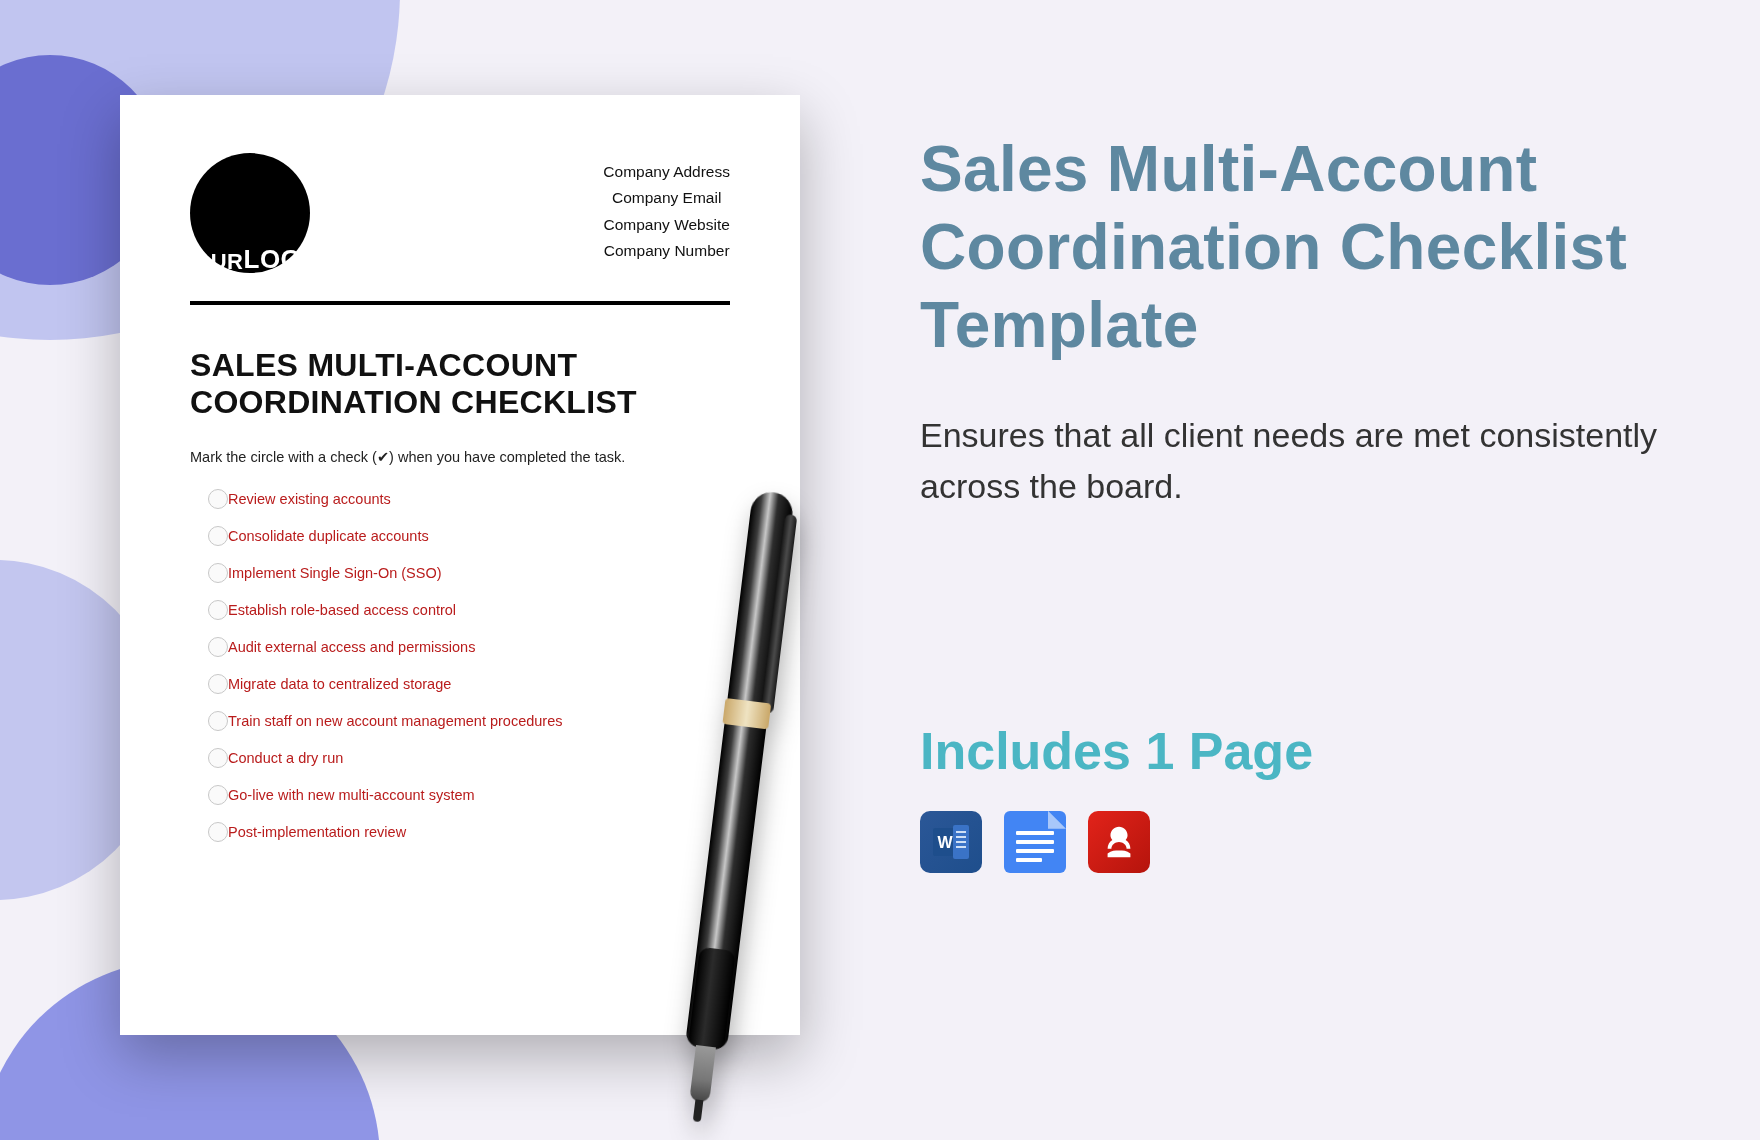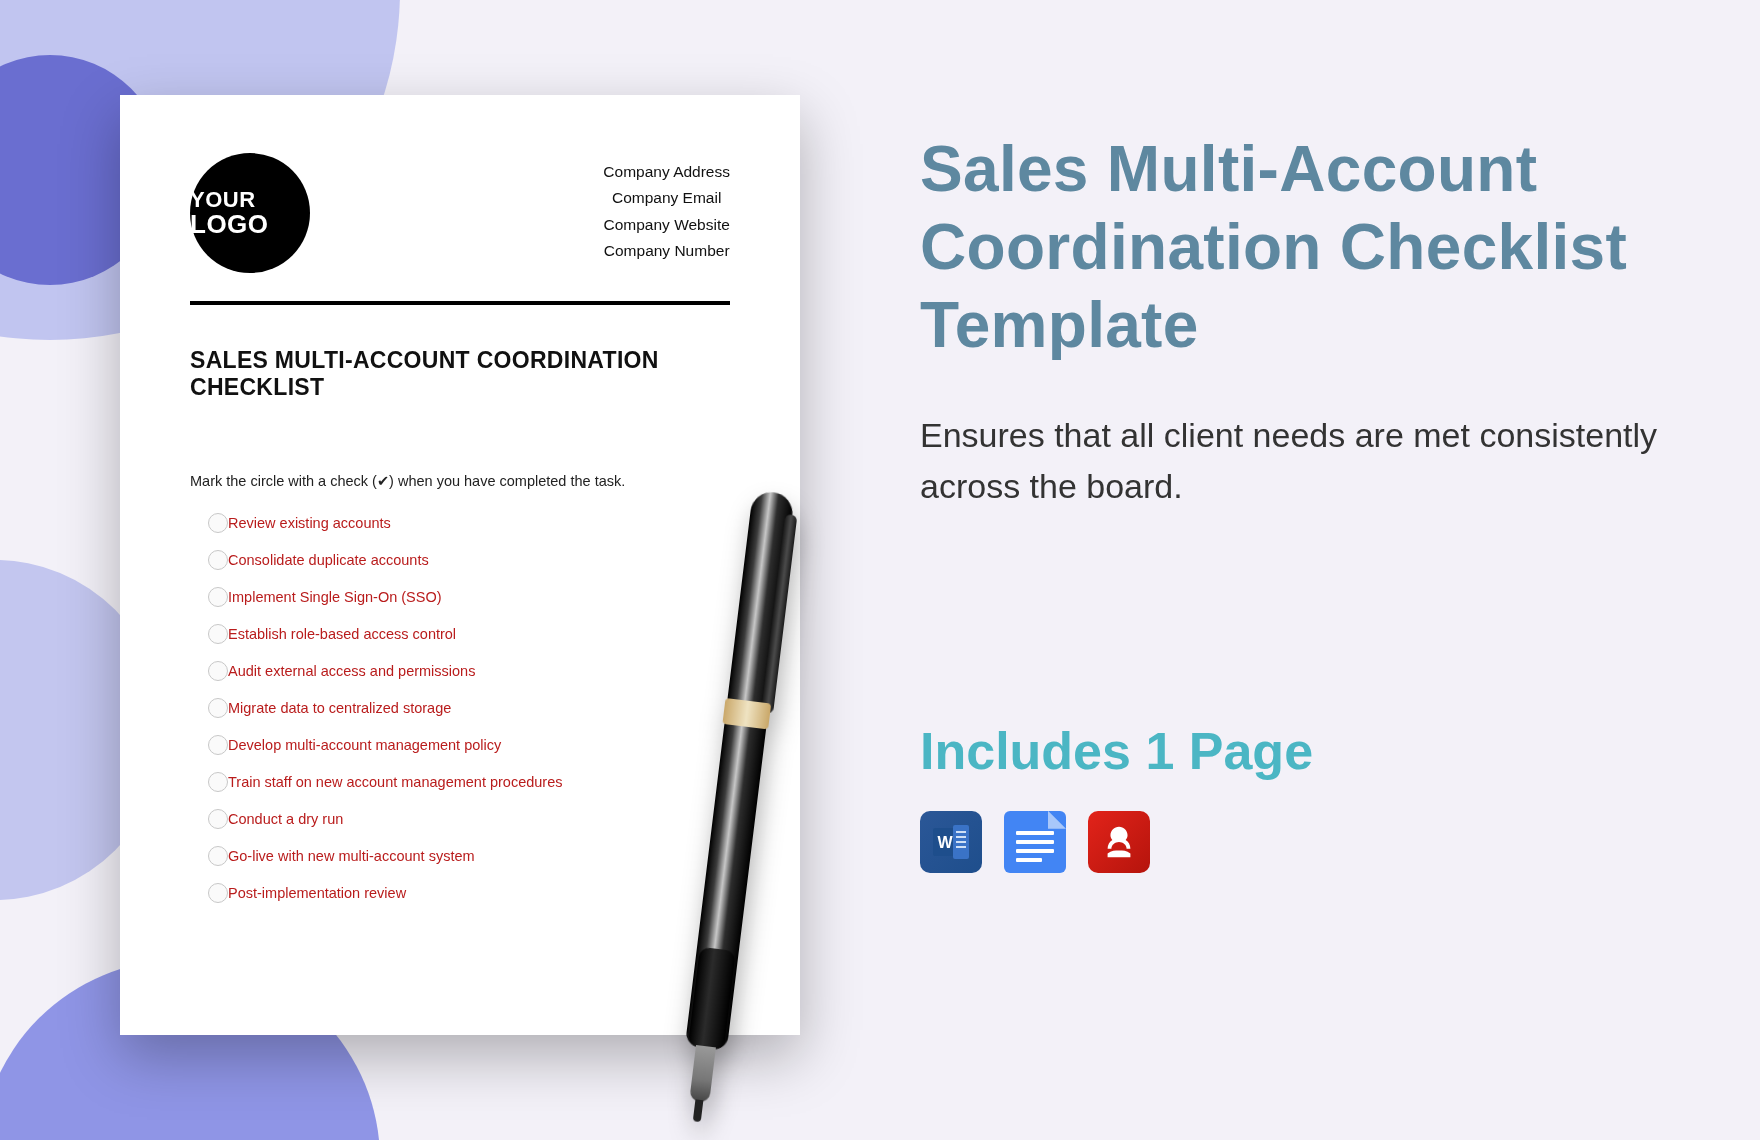--- a/index.html
+++ b/index.html
@@ -6,26 +6,26 @@
 body{font-family:Arial,Helvetica,sans-serif;width:1760px;height:1140px;overflow:hidden;background:#f3f1f8;position:relative}
 .bg-texture{position:absolute;inset:0;background:#f3f1f8}
 .circle{position:absolute;border-radius:50%}
 .c1{width:700px;height:700px;left:-300px;top:-360px;background:#c1c5f0}
 .c2{width:230px;height:230px;left:-65px;top:55px;background:#6a6ed0}
 .c3{width:340px;height:340px;left:-175px;top:560px;background:#c3c6ef}
 .c4{width:400px;height:400px;left:-20px;top:960px;background:#8f95e6}
 .page{position:absolute;left:120px;top:95px;width:680px;height:940px;background:#fff;box-shadow:0 22px 55px rgba(0,0,0,.28)}
 .page-inner{padding:58px 70px 50px}
 .head{display:flex;justify-content:space-between;align-items:flex-start}
-.logo{width:120px;height:120px;border-radius:50%;background:#000;display:flex;flex-direction:column;align-items:flex-start;justify-content:center;color:#fff;font-weight:bold;line-height:1.05}
+.logo{width:120px;height:120px;border-radius:50%;background:#000;display:flex;flex-direction:row;align-items:flex-end;justify-content:center;color:#fff;font-weight:bold;line-height:1.05}
 .logo .l1{font-size:22px;letter-spacing:.5px}
 .logo .l2{font-size:26px;letter-spacing:.5px}
 .meta{text-align:center;font-size:15.5px;line-height:1.7;color:#111;padding-top:6px}
 .rule{border:none;border-top:4px solid #000;margin:28px 0 42px}
-.doc-title{font-size:23px;font-weight:bold;letter-spacing:.3px;color:#111;margin-bottom:72px}
+.doc-title{font-size:32px;font-weight:bold;letter-spacing:.3px;color:#111;margin-bottom:28px}
 .instruction{font-size:14.5px;color:#222;margin-bottom:24px}
 .items{list-style:none;padding-left:18px}
 .items li{display:flex;align-items:center;margin-bottom:17px;font-size:14.5px;color:#b91c1c}
 .items .dot{width:20px;height:20px;border:1.6px solid #c8c8c8;border-radius:50%;background:#fafafa;flex-shrink:0}
 .pen{position:absolute;left:670px;top:490px;width:130px;height:640px;transform:rotate(7deg);filter:drop-shadow(4px 14px 12px rgba(0,0,0,.3))}
 .pen .barrel{position:absolute;left:44px;top:0;width:42px;height:560px;background:linear-gradient(90deg,#000 0%,#3b3b3b 22%,#c8c8c8 42%,#2d2d2d 62%,#000 100%);border-radius:21px 21px 14px 14px}
 .pen .band{position:absolute;left:42px;top:210px;width:46px;height:26px;background:linear-gradient(90deg,#caa86a 0%,#efe3c2 50%,#c9a768 100%);border-radius:4px}
 .pen .grip{position:absolute;left:47px;top:460px;width:36px;height:100px;background:linear-gradient(90deg,#000,#2b2b2b 40%,#000);border-radius:10px}
 .pen .tip{position:absolute;left:55px;top:558px;width:20px;height:56px;background:linear-gradient(180deg,#999 0%,#777 60%,#444 100%);border-radius:0 0 10px 10px}
 .pen .nib{position:absolute;left:61px;top:612px;width:8px;height:22px;background:#222;border-radius:0 0 4px 4px}
@@ -92,24 +92,20 @@
       <li>
           <span class="dot"></span>
           <span>Audit external access and permissions</span>
         </li>
       <li>
           <span class="dot"></span>
           <span>Migrate data to centralized storage</span>
         </li>
       <li>
           <span class="dot"></span>
-          <span>Develop multi-account management policy</span>
-        </li>
-      <li>
-          <span class="dot"></span>
           <span>Train staff on new account management procedures</span>
         </li>
       <li>
           <span class="dot"></span>
           <span>Conduct a dry run</span>
         </li>
       <li>
           <span class="dot"></span>
           <span>Go-live with new multi-account system</span>
         </li>

